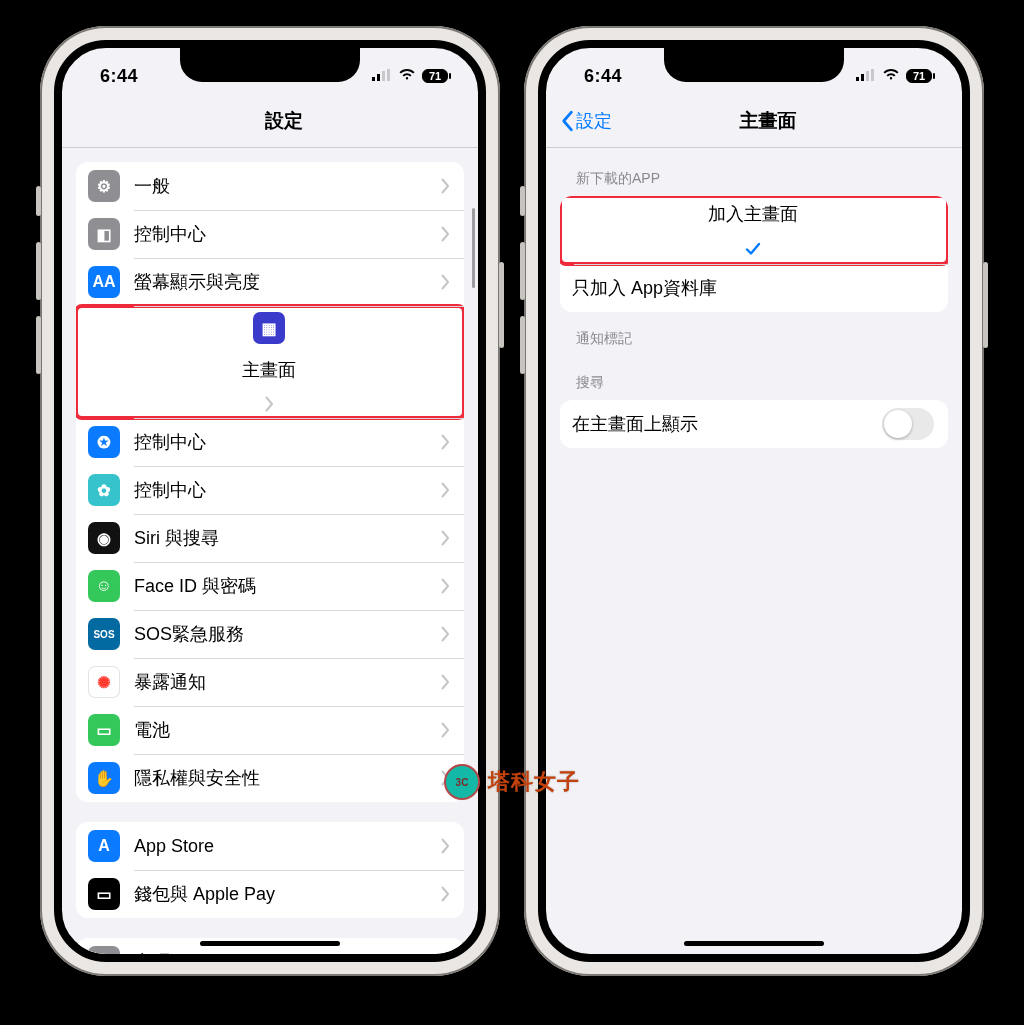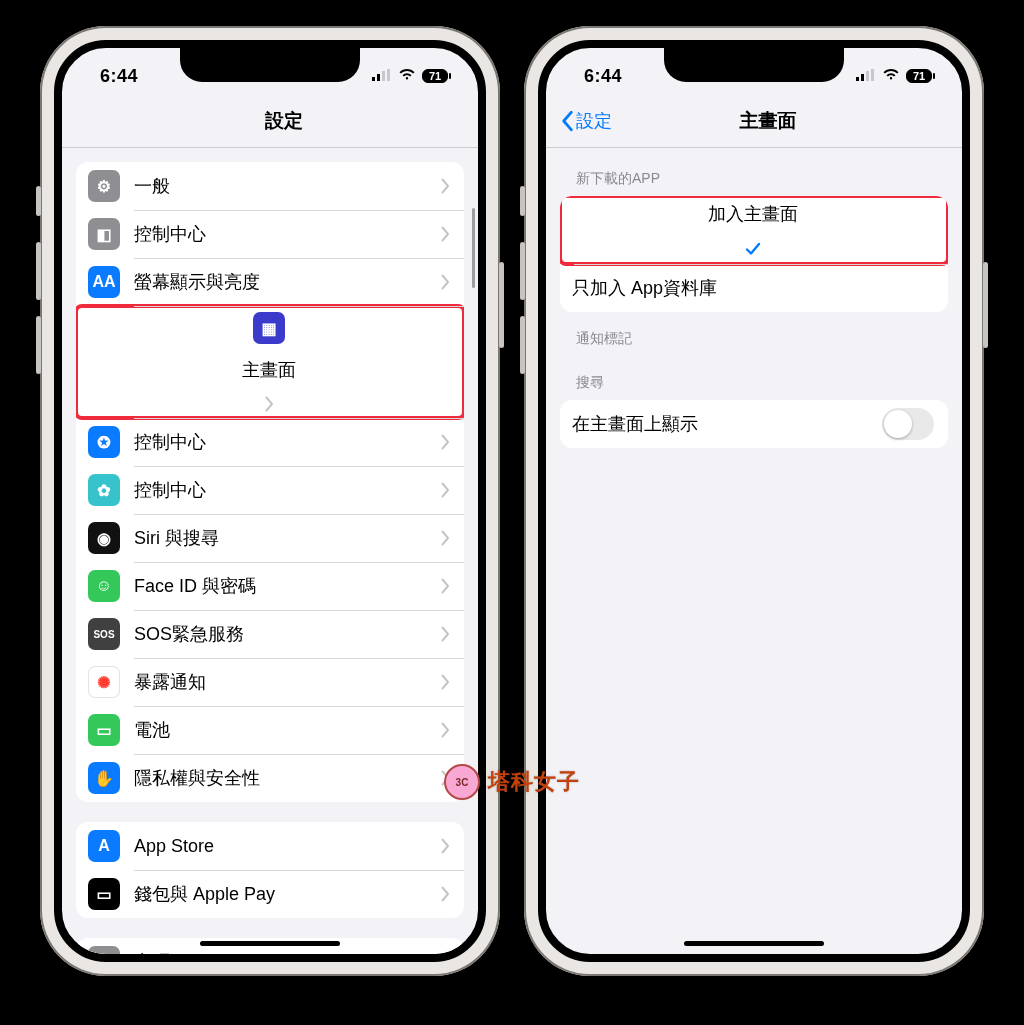--- a/index.html
+++ b/index.html
@@ -158,21 +158,21 @@
   }
 
   
   .watermark {
     position: absolute; left: 50%; transform: translateX(-50%);
     bottom: 48px; display: flex; align-items: center; gap: 8px;
     z-index: 60;
   }
   .watermark .face {
     width: 36px; height: 36px; border-radius: 50%;
-    background: #f9a8d4; border: 2px solid #b54848;
+    background: #14b8a6; border: 2px solid #b54848;
     display: flex; align-items: center; justify-content: center;
     font-size: 10px; color: #7a2a2a; font-weight: 700;
   }
   .watermark .txt {
     color: #c2410c; font-weight: 700; font-size: 22px;
     text-shadow: 0 0 2px rgba(0,0,0,0.3);
     letter-spacing: 1px;
   }
 
   .chev svg { width: 9px; height: 16px; display:block; }
@@ -285,21 +285,21 @@
             <div class="row">
               <span class="app-icon" style="background:#34c759;">☺</span>
               <span class="label">Face ID 與密碼</span>
               <span class="chev">
                 <svg viewBox="0 0 9 16">
                   <path d="M1.5 1.5 L7 8 L1.5 14.5" stroke="#c5c5c8" stroke-width="2" fill="none" stroke-linecap="round" stroke-linejoin="round"></path>
                 </svg>
               </span>
             </div>
             <div class="row">
-              <span class="app-icon" style="background:#404040;font-size:10px;">SOS</span>
+              <span class="app-icon" style="background:#0369a1;font-size:10px;">SOS</span>
               <span class="label">SOS緊急服務</span>
               <span class="chev">
                 <svg viewBox="0 0 9 16">
                   <path d="M1.5 1.5 L7 8 L1.5 14.5" stroke="#c5c5c8" stroke-width="2" fill="none" stroke-linecap="round" stroke-linejoin="round"></path>
                 </svg>
               </span>
             </div>
             <div class="row">
               <span class="app-icon" style="background:#ffffff;box-shadow:inset 0 0 0 1px #e3e3e3;color:#ff3b30;">✺</span>
               <span class="label">暴露通知</span>

